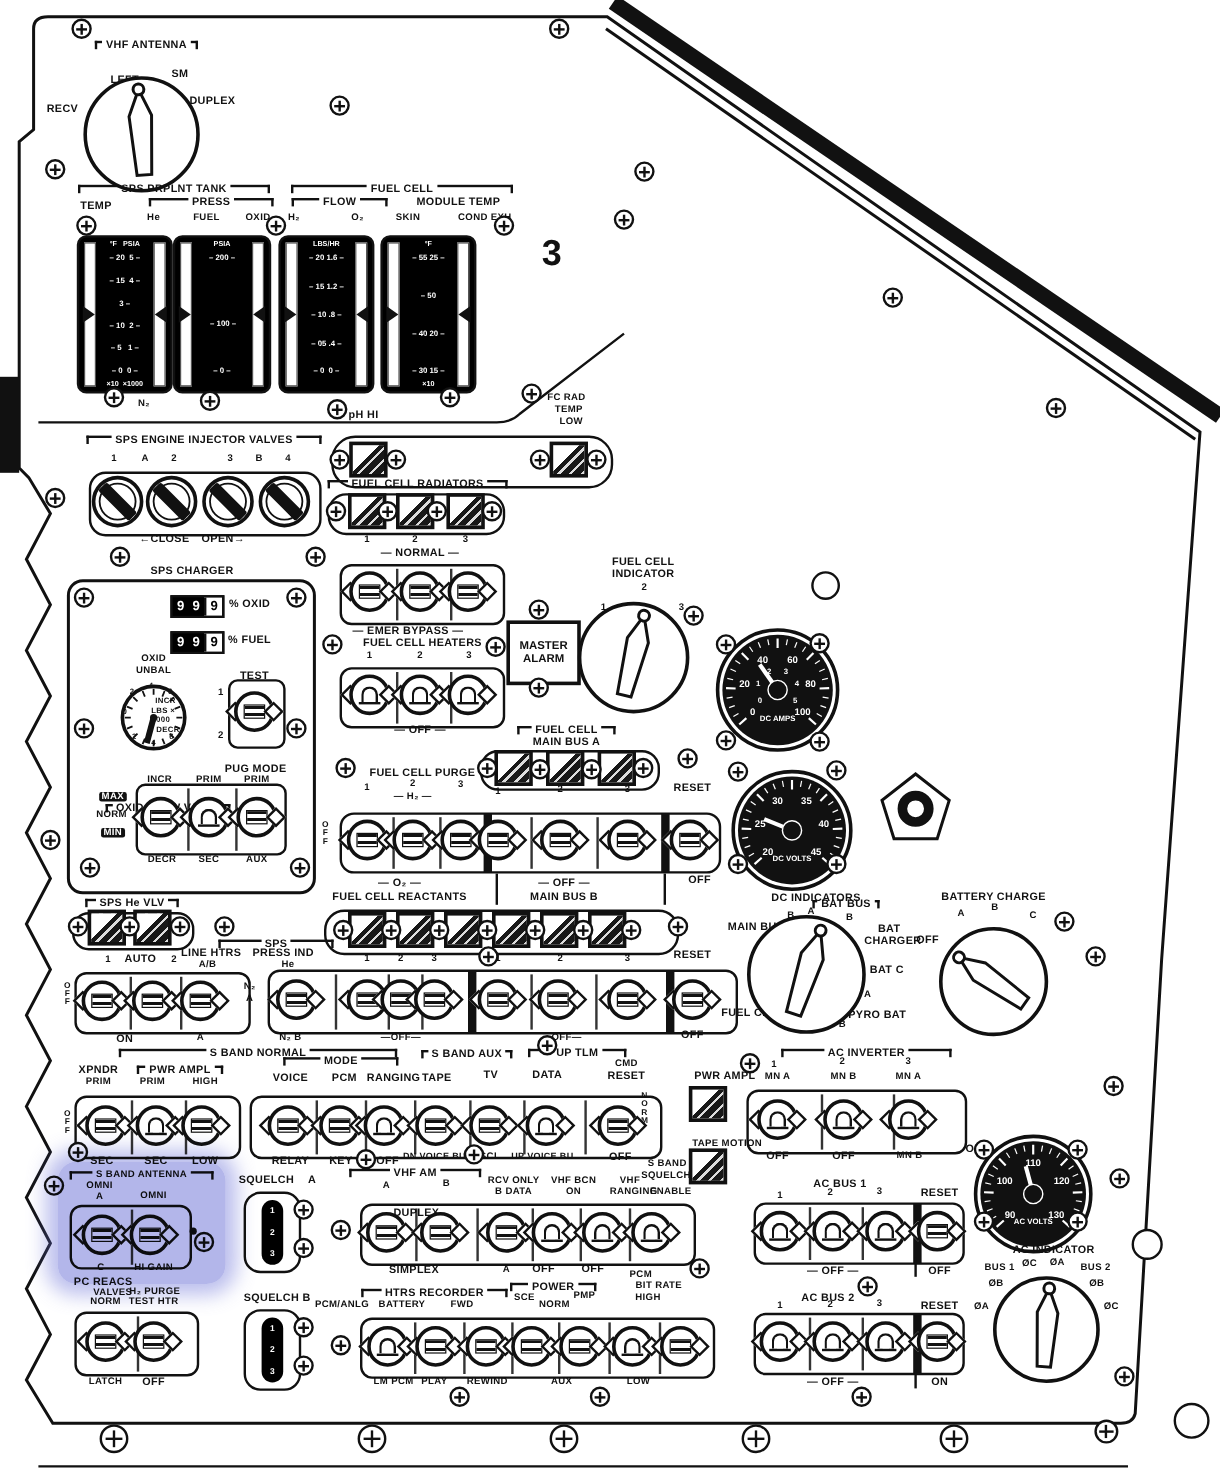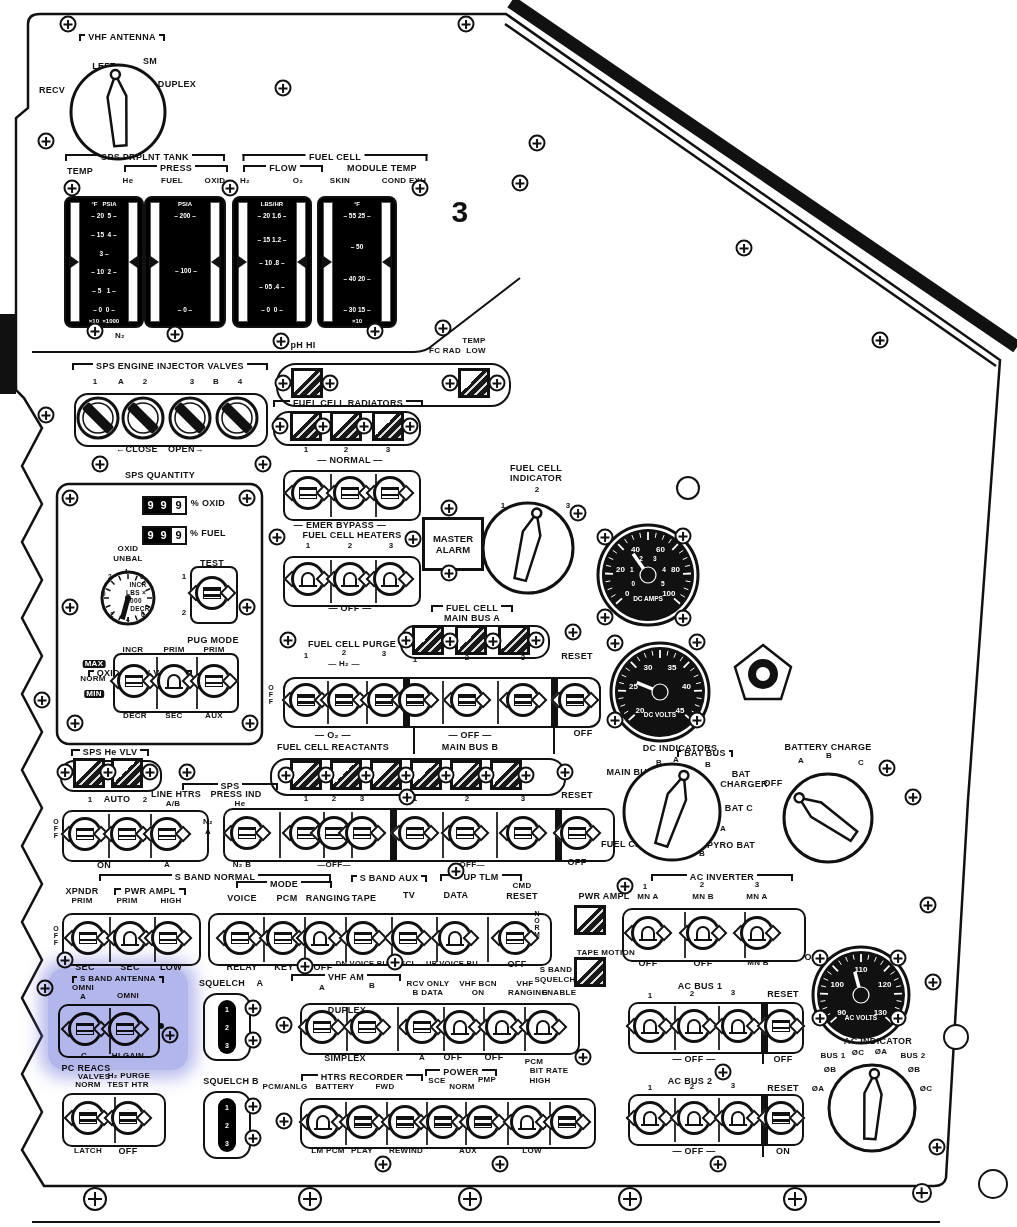--- a/index.html
+++ b/index.html
@@ -142,21 +142,21 @@
         <div class="ptr l"></div>
         <div class="ch r"></div>
         <div class="ptr r"></div>
         <div class="hd">°F</div>
         <div class="rows"><div>– 55 25 –</div><div>– 50</div><div>– 40 20 –</div><div>– 30 15 –</div></div>
         <div class="ft">×10</div>
       </div>
       <div class="lb" style="left: 120px; top: 332px; font-size: 8px;">N₂</div>
       <div class="lb" style="left: 460px; top: 196px; font-size: 30px;">3</div>
       <div class="lb" style="left: 303px; top: 341px;">pH HI</div>
-      <div class="lb" style="left: 445px; top: 327px; font-size: 8px; margin-top: 20px;">FC RAD</div>
+      <div class="lb" style="left: 472px; top: 327px; font-size: 8px;">FC RAD</div>
       <div class="lb" style="left: 474px; top: 337px; font-size: 8px;">TEMP</div>
       <div class="lb" style="left: 476px; top: 347px; font-size: 8px;">LOW</div>
       <div class="frame" style="left: 276px; top: 363px; width: 231px; height: 40px; border-radius: 20px;"></div>
       <div class="flag" style="left: 307px; top: 383px;"></div>
       <div class="flag" style="left: 474px; top: 383px;"></div>
       <div class="lb bk" style="left: 170px; top: 362px; width: 196px;">SPS ENGINE INJECTOR VALVES</div>
       <div class="lb" style="left: 95px; top: 378px; font-size: 8px;">1</div>
       <div class="lb" style="left: 121px; top: 378px; font-size: 8px;">A</div>
       <div class="lb" style="left: 145px; top: 378px; font-size: 8px;">2</div>
       <div class="lb" style="left: 192px; top: 378px; font-size: 8px;">3</div>
@@ -186,21 +186,21 @@
         </svg></div>
       <div class="valvew" style="left: 237px; top: 418px; width: 46px; height: 46px;"><svg width="46" height="46">
           <circle cx="23" cy="23" r="20" fill="#fff" stroke="#111" stroke-width="3"></circle>
           <circle cx="23" cy="23" r="15" fill="none" stroke="#111" stroke-width="1.5"></circle>
           <g transform="rotate(-45 23 23)">
             <rect x="18" y="5" width="10" height="36" rx="2" fill="#111"></rect>
           </g>
         </svg></div>
       <div class="lb" style="left: 137px; top: 445px;">←CLOSE</div>
       <div class="lb" style="left: 186px; top: 445px;">OPEN→</div>
-      <div class="lb" style="left: 160px; top: 471px;">SPS QUANTITY</div>
+      <div class="lb" style="left: 160px; top: 471px;">SPS CHARGER</div>
       <div class="lb bk" style="left: 348px; top: 399px; width: 150px;">FUEL CELL RADIATORS</div>
       <div class="frame" style="left: 273px; top: 411px; width: 144px; height: 31px; border-radius: 15.5px;"></div>
       <div class="flag" style="left: 306px; top: 426px;"></div>
       <div class="flag" style="left: 346px; top: 426px;"></div>
       <div class="flag" style="left: 388px; top: 426px;"></div>
       <div class="lb" style="left: 306px; top: 446px; font-size: 8px;">1</div>
       <div class="lb" style="left: 346px; top: 446px; font-size: 8px;">2</div>
       <div class="lb" style="left: 388px; top: 446px; font-size: 8px;">3</div>
       <div class="dig" style="left: 142px; top: 496px;">
         <span>9</span>
@@ -833,21 +833,21 @@
       <div class="lb" style="left: 926px; top: 1085px; font-size: 8px;">ØC</div>
       <div class="rotary" style="left: 872px; top: 1108px; width: 98px; height: 98px;"><svg width="98" height="98">
           <circle cx="49" cy="49" r="43" fill="#fff" stroke="#111" stroke-width="3"></circle>
           <g transform="rotate(4 49 49)">
             <path d="M 49 14.600000000000001 L 57.6 34.81 L 54.59 79.96 L 43.41 79.96 L 40.4 34.81 Z" fill="#fff" stroke="#111" stroke-width="2.5"></path>
             <circle cx="49" cy="14.600000000000001" r="4.5" fill="#fff" stroke="#111" stroke-width="2.5"></circle>
           </g>
         </svg></div>
       <div class="circle" style="left: 956px; top: 1037px; width: 22px; height: 22px;"></div>
       <div class="circle" style="left: 993px; top: 1184px; width: 26px; height: 26px;"></div>
-      <div class="lb bk" style="left: 118px; top: 975px; font-size: 8px; width: 92px;">S BAND ANTENNA</div>
+      <div class="lb bk" style="left: 118px; top: 975px; font-size: 8px; width: 120px;">S BAND ANTENNA</div>
       <div class="lb" style="left: 83px; top: 984px; font-size: 8px;">OMNI</div>
       <div class="lb" style="left: 83px; top: 993px; font-size: 8px;">A</div>
       <div class="lb" style="left: 128px; top: 992px; font-size: 8px;">OMNI</div>
       <div class="frame" style="left: 58px; top: 1004px; width: 98px; height: 50px; border-radius: 10px;">
         <div class="dv" style="left: 49px;"></div>
       </div>
       <div class="toggle flat" style="left: 85px; top: 1029px;">
         <div class="hex"></div>
         <div class="in"></div>
       </div>

